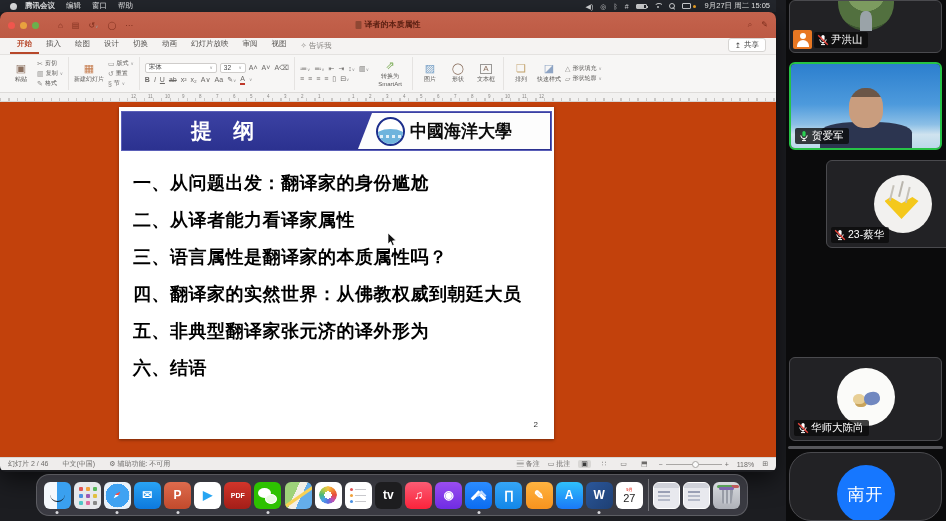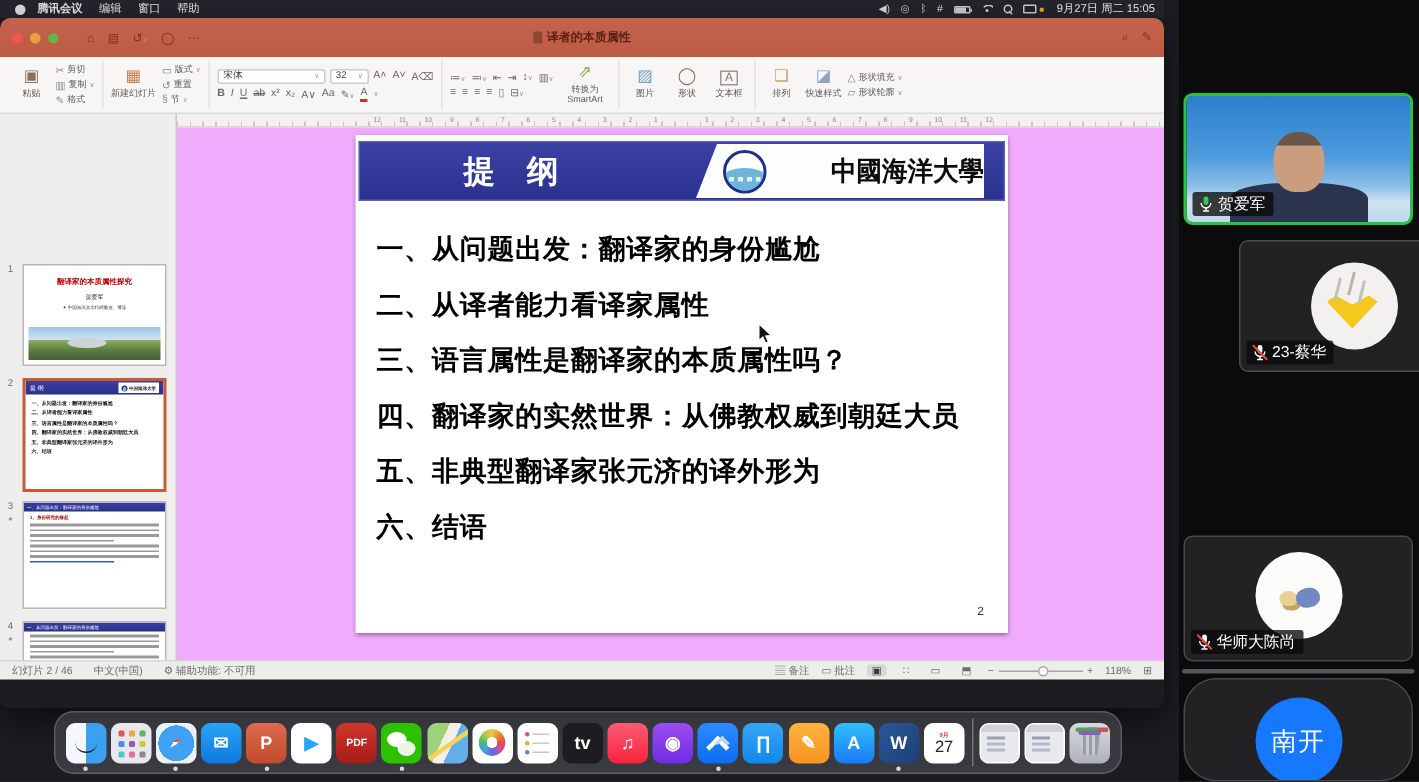--- a/index.html
+++ b/index.html
@@ -55,21 +55,21 @@
   .smallbtn{font-size:6px;display:flex;align-items:center;gap:2px;white-space:nowrap;}
   .smallbtn .sic{font-size:7px;color:#8a8886;}
   .fontgrp{display:flex;flex-direction:column;justify-content:center;gap:2px;}
   .fontrow{display:flex;align-items:center;gap:3px;}
   .fsel{border:1px solid #cfcdcb;background:#fff;border-radius:2px;font-size:6.5px;padding:0 3px;height:10px;display:flex;align-items:center;gap:4px;color:#444;}
   .glyphrow{display:flex;gap:4px;font-size:7px;color:#6b6967;align-items:center;}
   .paragrp{display:flex;flex-direction:column;justify-content:center;gap:2px;}
   .dd{font-size:4.5px;color:#999;}
 
   
-  .workspace{position:relative;height:364px;background:#f0abfc;display:flex;}
+  .workspace{position:relative;height:364px;background:#c2410c;display:flex;flex-direction:column;}
   .thumbs{position:relative;width:118px;background:#efeeec;border-right:1px solid #c9c7c5;overflow:hidden;flex:none;}
   .thumb-num{position:absolute;font-size:6.5px;color:#6e6c6a;width:12px;text-align:center;}
   .thumb-star{position:absolute;font-size:5.5px;color:#8f8d8b;width:12px;text-align:center;}
   .thumb{position:absolute;left:15px;width:96px;background:#fff;border:1px solid #b9b7b5;overflow:hidden;}
   .thumb.selected{border:2px solid #c85a36;}
   .t-title-red{color:#c00000;font-weight:bold;font-size:5px;text-align:center;margin-top:7px;}
   .t-author{font-size:4px;text-align:center;margin-top:4px;color:#222;}
   .t-sub{font-size:3px;text-align:center;margin-top:3px;color:#333;}
   .t-photo{position:absolute;left:3px;right:3px;bottom:3px;height:22px;background:linear-gradient(180deg,#9fc4e8 0%,#cfe2f2 38%,#8fae62 40%,#5d7d41 70%,#46603a 100%);}
   .t-photo::before{content:"";position:absolute;left:30%;top:34%;width:26px;height:7px;border-radius:50%;background:#cdd4d8;}
@@ -82,21 +82,21 @@
   .t-textline.short{width:60%;}
   .t-header-sm{height:6px;background:linear-gradient(180deg,#3a3f9d,#2a2f8a);color:#fff;font-size:3px;display:flex;align-items:center;padding:0 2px;white-space:nowrap;overflow:hidden;}
   .t-red-sm{color:#c00000;font-size:3px;font-weight:bold;margin:2px 4px 0;}
 
   .canvas{position:relative;flex:1;}
   .ruler{position:absolute;left:0;top:0;right:0;height:9px;background:#f2f1f0;border-bottom:1px solid #d8d6d4;background-image:repeating-linear-gradient(90deg,#c9c7c5 0 1px,transparent 1px 8.5px);background-size:100% 40%;background-position:0 100%;background-repeat:no-repeat;}
   .ruler-num{position:absolute;top:1px;font-size:4.5px;color:#8a8886;}
   .slide{position:absolute;left:119px;top:14px;width:435px;height:332px;background:#fff;box-shadow:0 1px 3px rgba(0,0,0,.4);}
   .slide-header{position:absolute;left:2px;right:2px;top:4px;height:40px;background:linear-gradient(180deg,#3c42a4,#2b318f);box-shadow:inset 0 0 0 1px #5a5fb8;}
   .slide-title{position:absolute;left:70px;top:6px;color:#fff;font-size:21px;font-weight:bold;letter-spacing:8px;font-family:"Liberation Serif",serif;}
-  .logo-plate{position:absolute;right:14px;top:2px;bottom:2px;width:192px;background:#fdfdfd;clip-path:polygon(14px 0,100% 0,100% 100%,0 100%);display:flex;align-items:center;gap:5px;padding-left:18px;justify-content:space-between;}
+  .logo-plate{position:absolute;right:2px;top:2px;bottom:2px;width:192px;background:#fdfdfd;clip-path:polygon(14px 0,100% 0,100% 100%,0 100%);display:flex;align-items:center;gap:5px;padding-left:18px;}
   .emblem{width:29px;height:29px;border-radius:50%;border:2px solid #1d2f8c;background:#fff;position:relative;overflow:hidden;flex:none;}
   .emblem::before{content:"";position:absolute;left:-4px;right:-4px;bottom:-2px;height:17px;background:#6fb4dd;border-radius:50% 50% 0 0;}
   .emblem::after{content:"";position:absolute;left:2px;right:2px;bottom:6px;height:3px;background:repeating-linear-gradient(90deg,#fff 0 3px,transparent 3px 6px);opacity:.8;}
   .logo-cn{font-size:17px;font-weight:900;color:#0c0c0c;letter-spacing:0px;transform:scaleY(1.05);white-space:nowrap;font-family:"Liberation Serif",serif;}
   .slide-body{position:absolute;left:14px;top:58px;right:8px;}
   .slide-item{font-size:18px;font-weight:bold;color:#000;letter-spacing:.5px;line-height:37px;white-space:nowrap;}
   .page-num{position:absolute;right:16px;bottom:10px;font-size:8px;color:#333;}
   .cursor{position:absolute;left:387px;top:140px;z-index:5;}
 
   
@@ -207,20 +207,38 @@
         <span class="win-title">
           <span class="doc-ic"></span>
           <span>译者的本质属性</span>
         </span>
         <span class="tb-right">
           <span>⌕</span>
           <span>✎</span>
         </span>
       </div>
 
+      <div class="tabsrow">
+        <span id="rtabs" style="display:flex;">
+            <span class="rtab active">开始</span>
+            <span class="rtab ">插入</span>
+            <span class="rtab ">绘图</span>
+            <span class="rtab ">设计</span>
+            <span class="rtab ">切换</span>
+            <span class="rtab ">动画</span>
+            <span class="rtab ">幻灯片放映</span>
+            <span class="rtab ">审阅</span>
+            <span class="rtab ">视图</span>
+          </span>
+        <span class="tellme">✧ <span>告诉我</span></span>
+        <span class="share-btn">
+            <span>↥</span>
+            <span>共享</span>
+          </span>
+      </div>
 
       <div class="ribbon">
         <div class="rgroup">
           <span class="bigbtn">
               <span class="bic">▣</span>
               <span>粘贴</span>
             </span>
           <span class="smallcol">
             <span class="smallbtn">
                 <span class="sic">✂</span>
@@ -554,20 +572,36 @@
         <span class="dock-item">
           <span class="dicon winthumb" style="font-size:12px;"></span>
         </span>
         <span class="dock-item">
           <span class="dicon trash" style="font-size:12px;"></span>
         </span>
       </div>
   </div>
 
   <div class="sidebar" id="sidebar">
+      <div class="tile " style="top:0px;height:53px;">
+        <span class="av-circle av-photo1"></span>
+        <span class="corner-badge"></span>
+        <span class="chip" style="left:24px;">
+          <span class="micbox">
+            <svg width="12" height="12" viewBox="0 0 12 12">
+              <rect x="4.4" y="1" width="3.2" height="5.6" rx="1.6" fill="#fff"></rect>
+              <path d="M2.8 5.4 a3.2 3.2 0 0 0 6.4 0" stroke="#fff" stroke-width="1" fill="none"></path>
+              <line x1="6" y1="8.6" x2="6" y2="10.4" stroke="#fff" stroke-width="1"></line>
+              <line x1="4" y1="10.6" x2="8" y2="10.6" stroke="#fff" stroke-width="1"></line>
+              <line x1="1.2" y1="1.2" x2="10.8" y2="10.8" stroke="#e8453c" stroke-width="1.4"></line>
+            </svg>
+          </span>
+          <span>尹洪山</span>
+        </span>
+      </div>
       <div class="tile active" style="top:62px;height:88px;">
         <span class="video-bg">
           <span class="vb-body"></span>
           <span class="vb-head"></span>
         </span>
         <span class="chip">
           <span class="micbox">
             <svg width="12" height="12" viewBox="0 0 12 12">
               <rect x="4.4" y="1" width="3.2" height="5.6" rx="1.6" fill="#2ad152"></rect>
               <path d="M2.8 5.4 a3.2 3.2 0 0 0 6.4 0" stroke="#fff" stroke-width="1" fill="none"></path>

